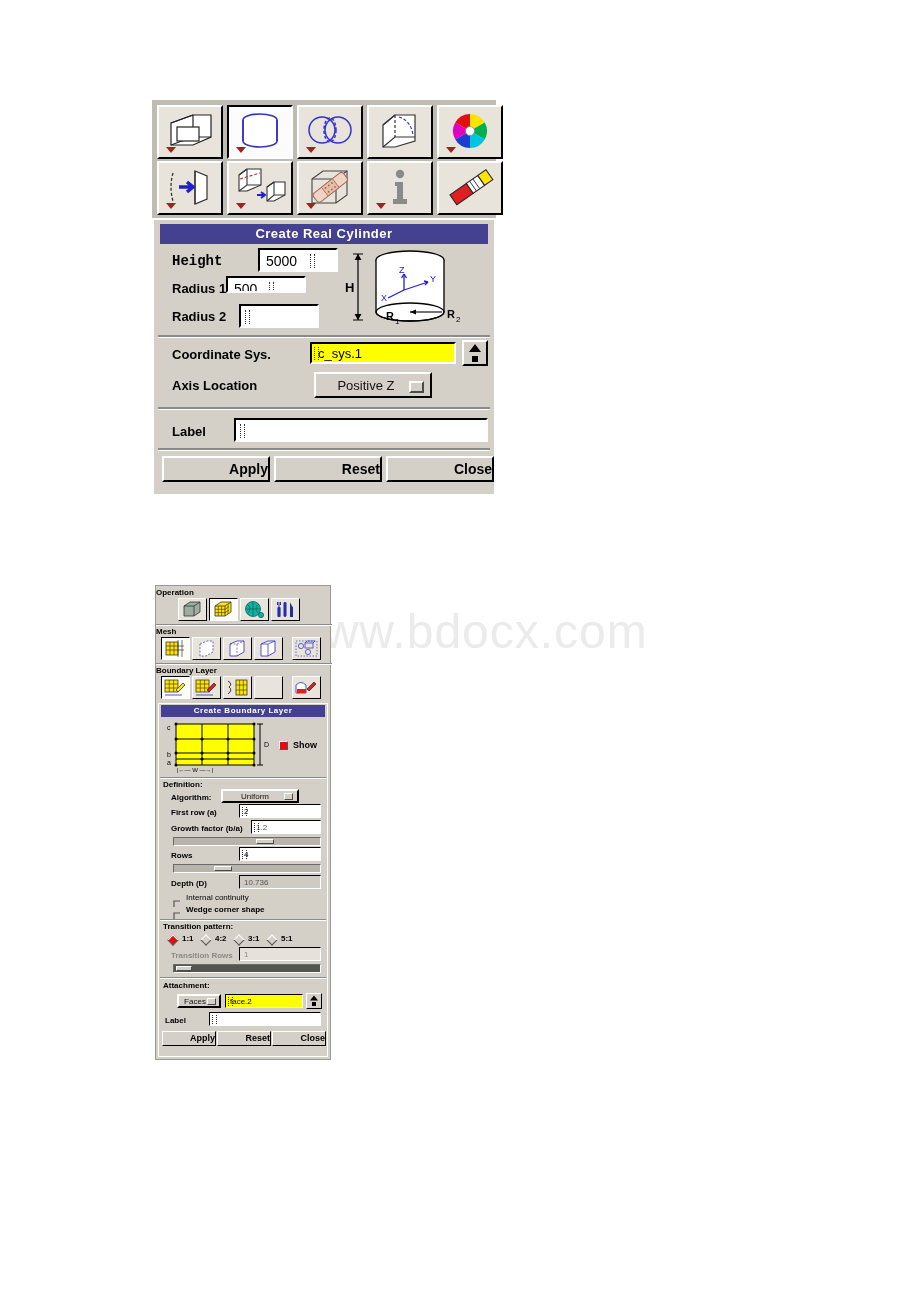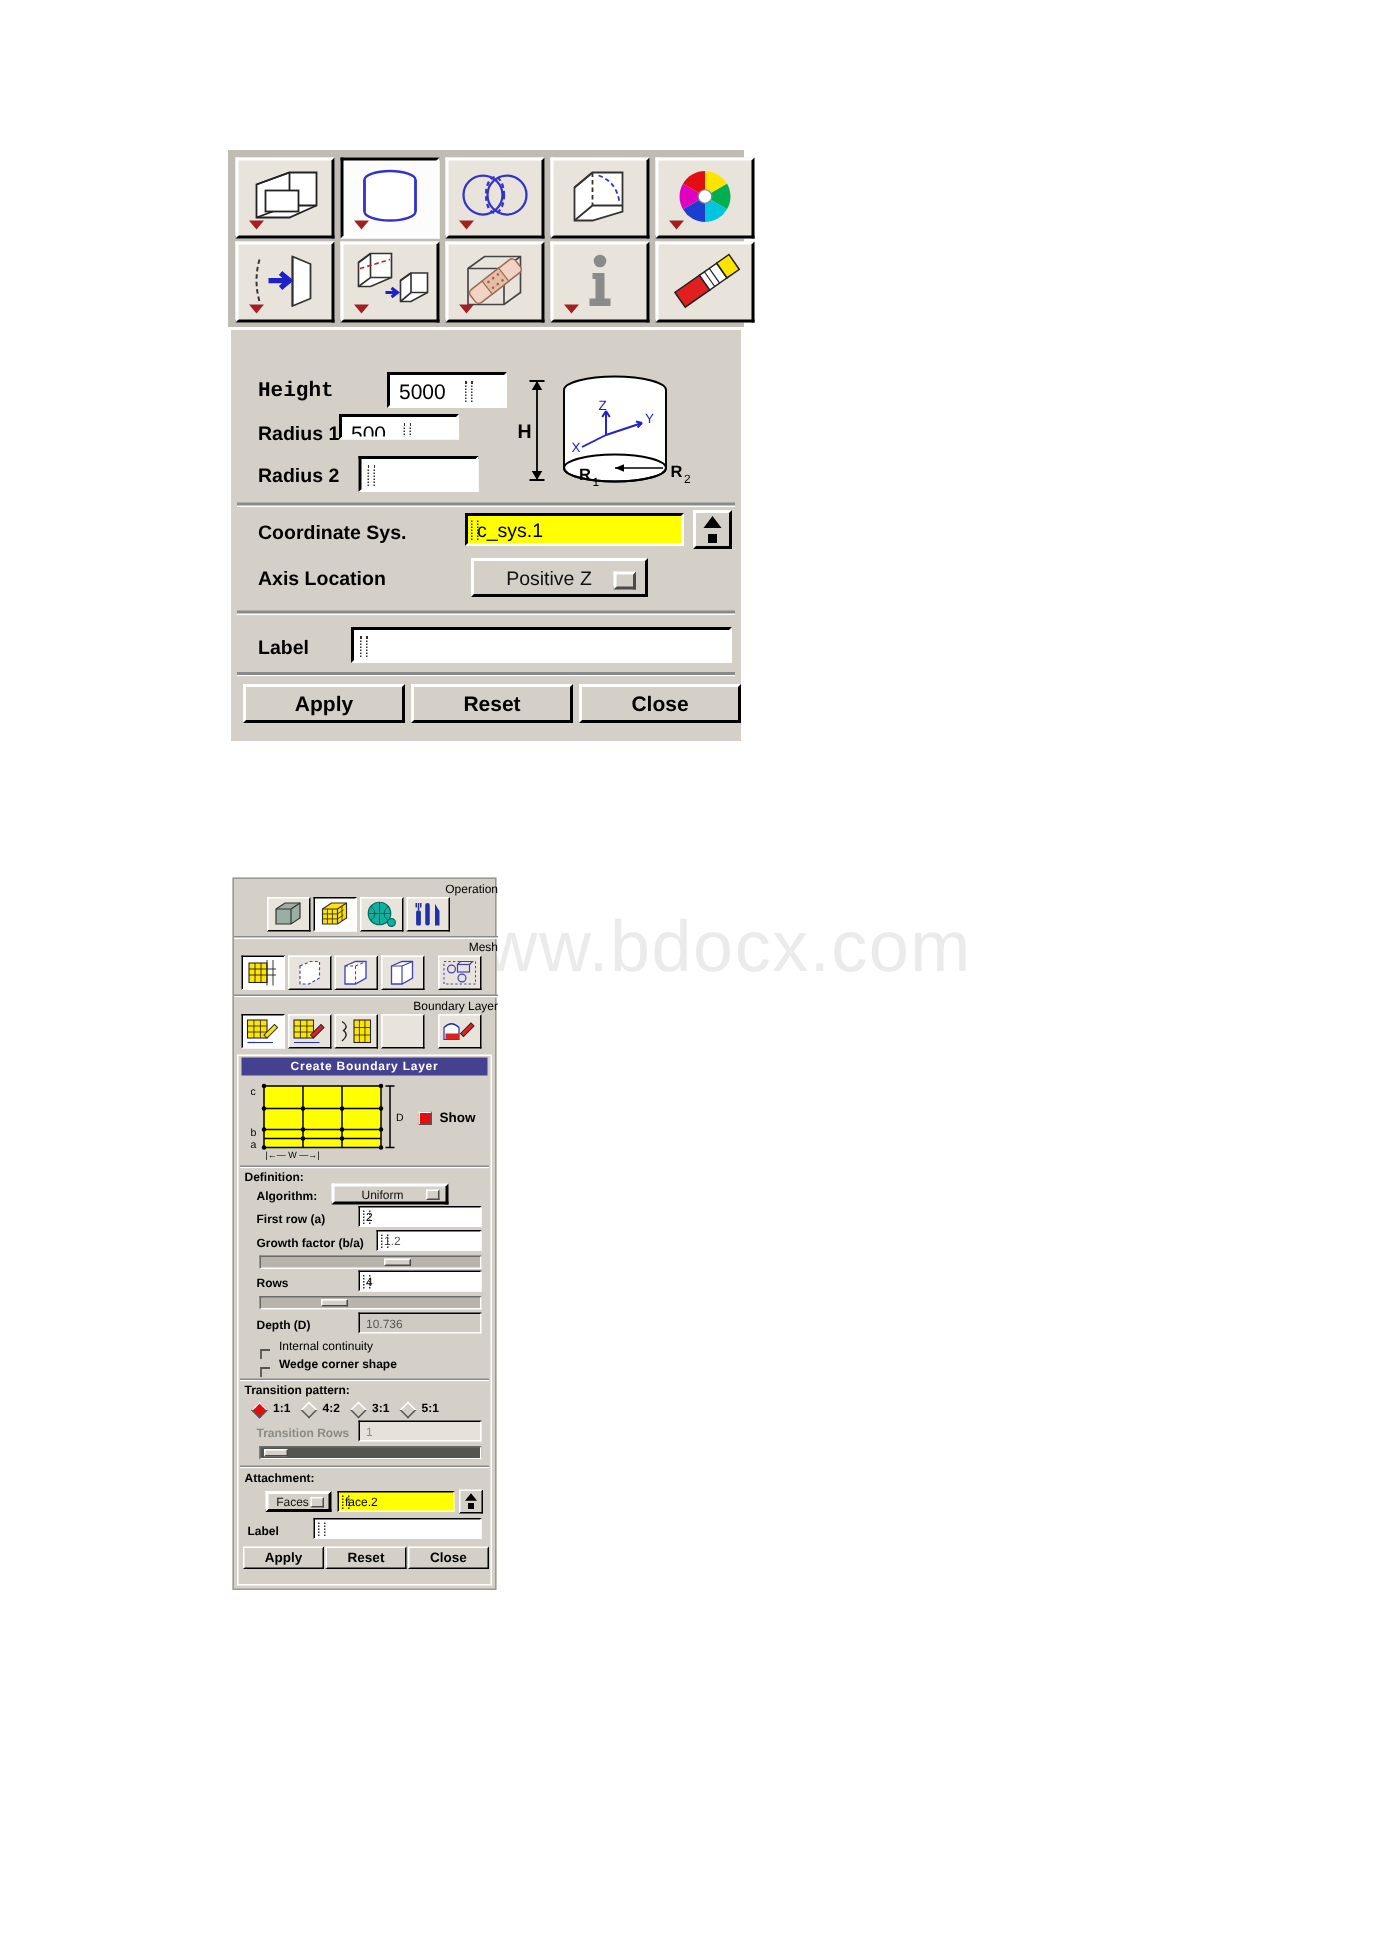--- a/index.html
+++ b/index.html
@@ -54,21 +54,21 @@
   }
   .field .v{position:absolute;left:6px;color:#000;}
   .field.yellow{background:#ffff00;}
   .field.dis{background:#d4d0c8;}
   .field.dis .v{color:#6b6b6b;}
   .caret{
     position:absolute;border-left:1px dotted #333;border-right:1px dotted #333;
     width:3px;
   }
   .btn{
-    position:absolute;background:#d4d0c8;text-align:center;box-sizing:border-box;
+    position:absolute;background:#d4d0c8;text-align:right;box-sizing:border-box;
     border-top:2px solid #ffffff;border-left:2px solid #ffffff;
     border-right:2px solid #000000;border-bottom:2px solid #000000;
     font-weight:bold;color:#000;
   }
   .optmenu{
     position:absolute;background:#d4d0c8;box-sizing:border-box;
     border-top:2px solid #ffffff;border-left:2px solid #ffffff;
     border-right:2px solid #000000;border-bottom:2px solid #000000;
     text-align:center;color:#111;
   }
@@ -102,21 +102,21 @@
     border-top:1px solid #ffffff;border-left:1px solid #ffffff;
     border-right:1px solid #555;border-bottom:1px solid #555;box-sizing:border-box;}
   .cbox.on{background:#e01010;}
   .diamond{position:absolute;width:8px;height:8px;background:#d4d0c8;
     transform:rotate(45deg);
     border-top:1px solid #ffffff;border-left:1px solid #ffffff;
     border-right:1px solid #555;border-bottom:1px solid #555;box-sizing:border-box;}
   .diamond.on{background:#e01010;}
 
   
-  .grphdr{position:absolute;text-align:right;font-weight:normal;color:#000;}
+  .grphdr{position:absolute;text-align:left;font-weight:bold;color:#000;}
 
   
   .para{
     position:absolute;font-family:"Liberation Serif",serif;
     color:#1a1a1a;line-height:1.62;text-align:justify;z-index:2;
   }
   .para .ind{display:inline-block;width:2em;}
 </style>
 </head>
 <body>
@@ -248,20 +248,23 @@
           <rect x="10" y="19" width="20" height="12" fill="#e02020" stroke="#222" stroke-width="1"></rect>
           <rect x="30" y="19" width="14" height="12" fill="#ffffff" stroke="#222" stroke-width="1"></rect>
           <rect x="44" y="19" width="10" height="12" fill="#ffe400" stroke="#222" stroke-width="1"></rect>
           <path d="M34 19 L34 31 M38 19 L38 31" stroke="#222" stroke-width="0.8"></path>
         </g>
       </svg>
     </div>
 
     <div class="panel-bg" style="position:absolute;left:0;top:118px;width:344px;height:278px;background:#d4d0c8;border:2px solid #fff;box-sizing:border-box;">
 
+      <div class="titlebar" style="position:absolute;left:6px;top:4px;width:328px;height:20px;line-height:20px;font-size:13px;">
+        <span>Create Real Cylinder</span>
+      </div>
 
       <div class="lbl" style="left:18px;top:33px;font-size:14px;font-family:Liberation Mono, monospace;">Height</div>
       <div class="field" style="left:85px;top:28px;width:80px;height:24px;margin-left:19px;">
         <span class="v" style="top:3px;font-size:14px;">5000</span>
         <span class="caret" style="left:50px;top:4px;height:14px;"></span>
       </div>
 
       <div class="lbl" style="left:18px;top:61px;font-size:13px;">Radius 1</div>
       <div class="field" style="left:72px;top:56px;width:80px;height:17px;padding-left:11px;">
         <span class="v" style="top:3px;font-size:14px;">500</span>

